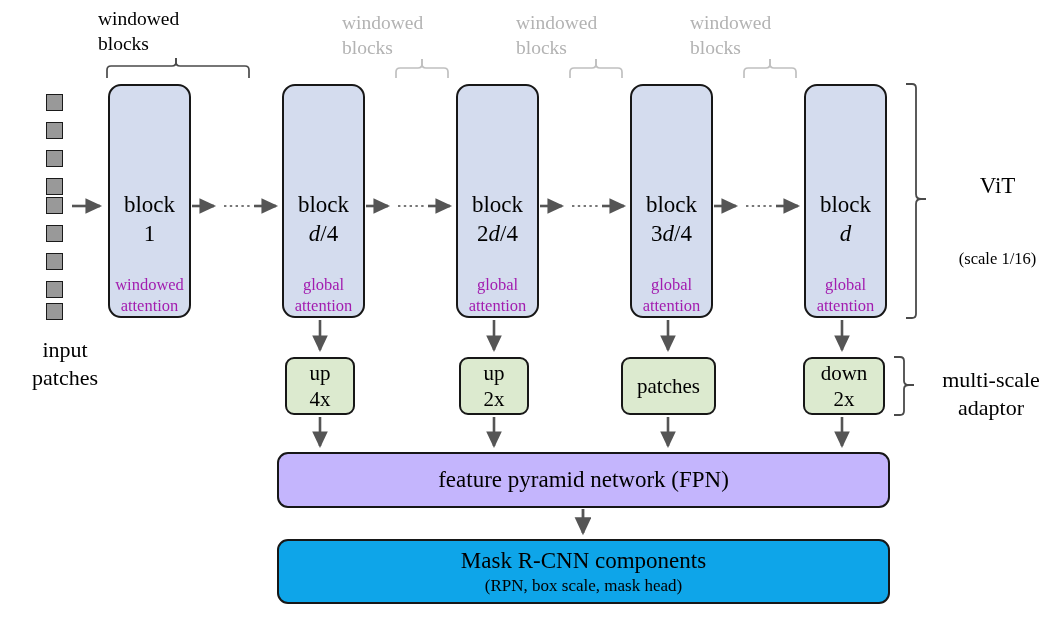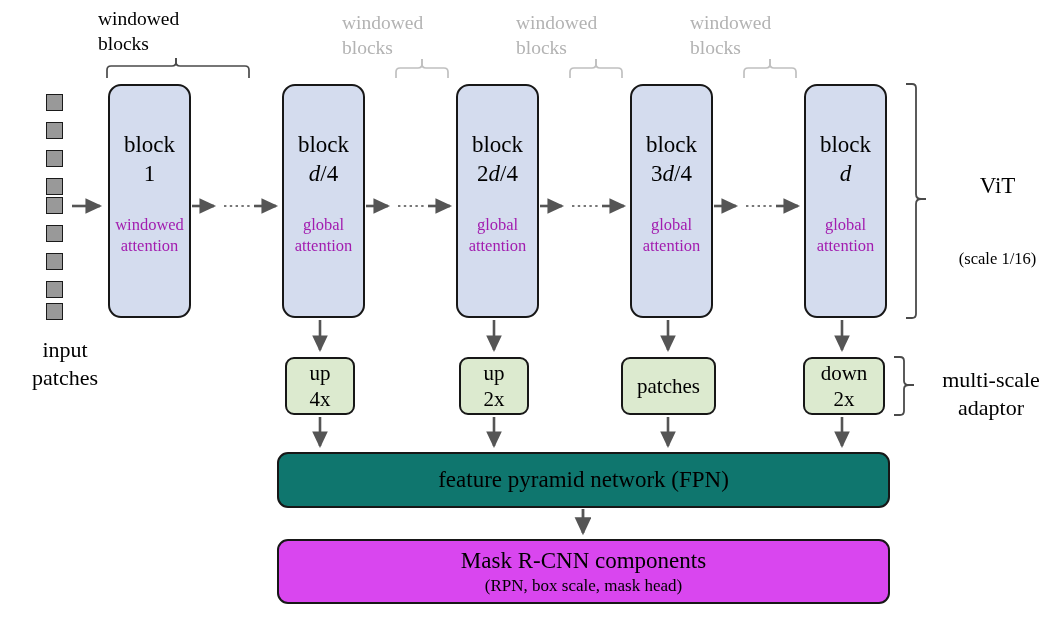--- a/index.html
+++ b/index.html
@@ -46,20 +46,21 @@
     top: 84px;
     width: 83px;
     height: 234px;
     background: #d4dcee;
     border: 2.1px solid #171717;
     border-radius: 13px;
     box-sizing: border-box;
     display: flex;
     flex-direction: column;
     align-items: center;
+    justify-content: flex-end;
   }
   .vit-title {
     margin-top: 44px;
     font-size: 23px;
     line-height: 29px;
     text-align: center;
     color: #000;
     white-space: nowrap;
   }
   .vit-title .it { font-style: italic; }
@@ -96,26 +97,26 @@
     box-sizing: border-box;
     display: flex;
     flex-direction: column;
     align-items: center;
     justify-content: center;
     border: 2.1px solid #171717;
     border-radius: 11px;
   }
   #fpn-box {
     left: 277px; top: 452px; width: 613px; height: 56px;
-    background: #0f766e;
+    background: #c4b5fd;
   }
   #fpn-label { font-size: 23px; color: #000; }
   #maskrcnn-box {
     left: 277px; top: 539px; width: 613px; height: 65px;
-    background: #d946ef;
+    background: #0ea5e9;
   }
   #maskrcnn-title { font-size: 23px; color: #000; line-height: 28px; }
   #maskrcnn-sub { font-size: 17px; color: #000; line-height: 22px; }
 
   
   .wb-label {
     position: absolute;
     text-align: left;
     font-size: 19.5px;
     line-height: 25px;

